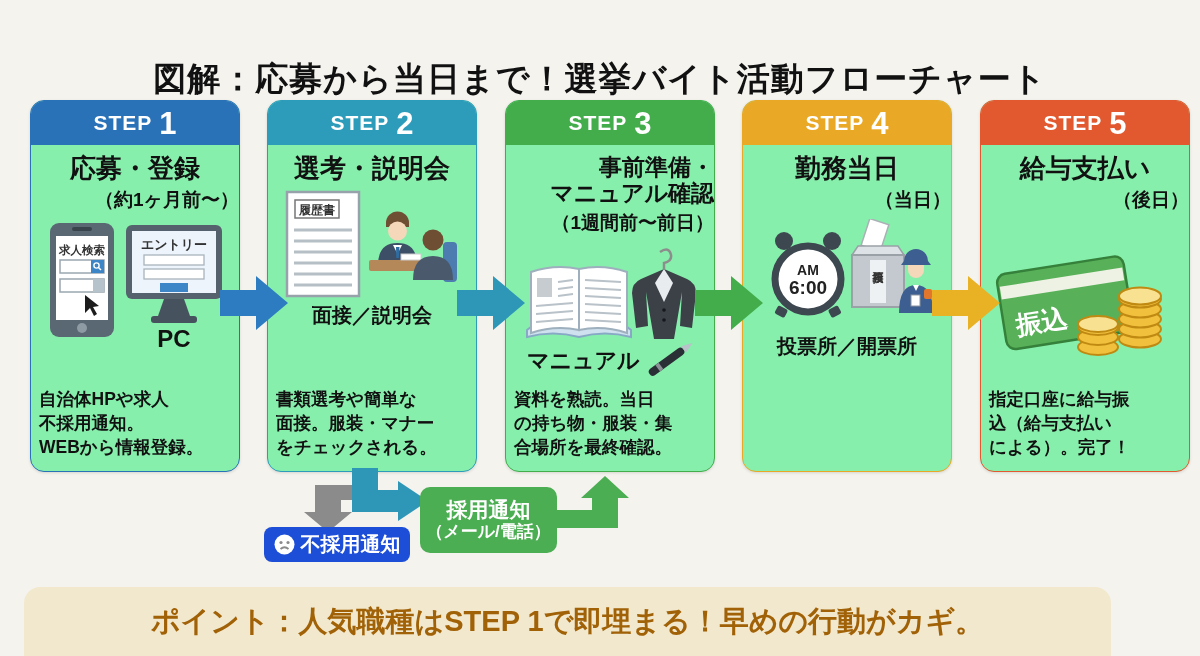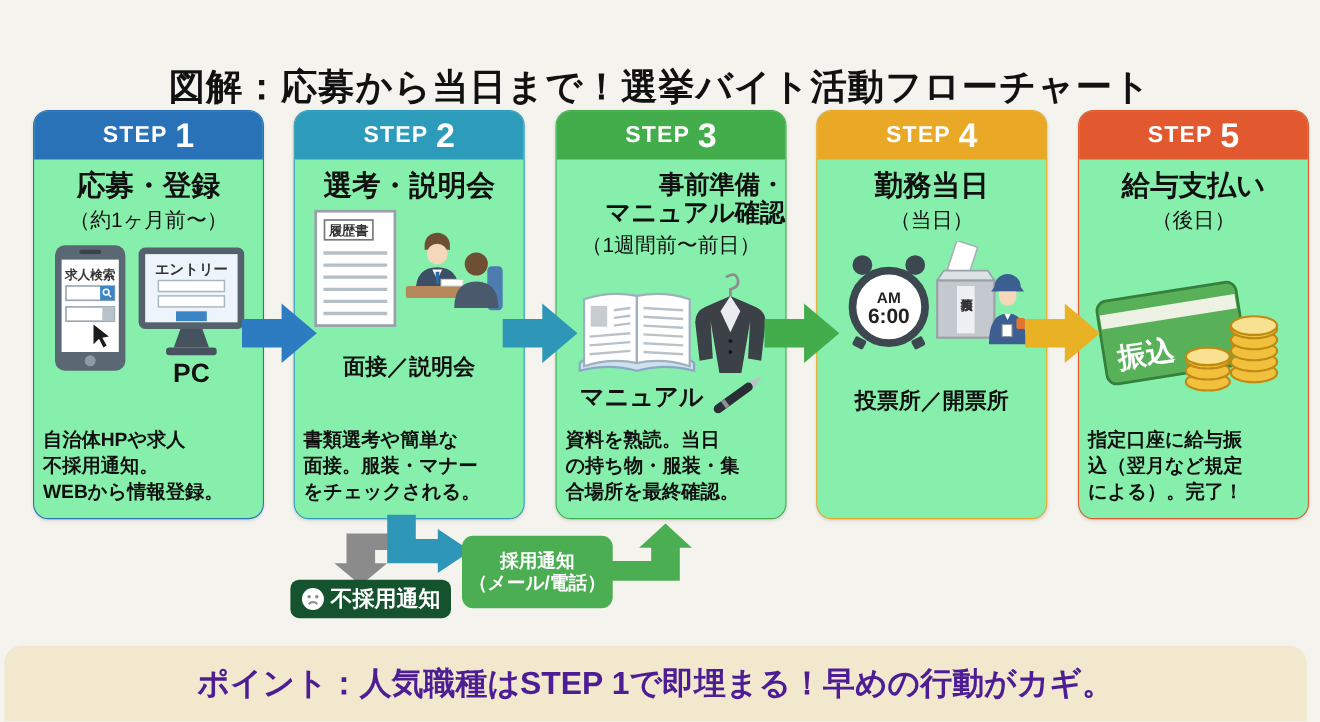--- a/index.html
+++ b/index.html
@@ -25,47 +25,47 @@
     color:#fff;gap:7px;
   }
   .step-header .word{font-size:21px;font-weight:800;letter-spacing:1px;}
   .step-header .num{font-size:31px;font-weight:800;line-height:1;}
   .step-heading{
     text-align:center;font-size:26px;font-weight:800;color:#111;
     margin-top:9px;line-height:1.15;white-space:pre-line;
   }
   .step-heading.small{font-size:23px;text-align:right;}
   .step-period{
-    text-align:center;font-size:19px;font-weight:400;color:#111;margin-top:3px;
+    text-align:right;font-size:19px;font-weight:700;color:#111;margin-top:3px;
   }
   .illus{flex:0 0 auto;display:flex;justify-content:center;margin-top:6px;}
   .step-caption{
-    text-align:center;font-size:20px;font-weight:800;color:#111;margin-top:20px;
+    text-align:center;font-size:20px;font-weight:800;color:#111;margin-top:2px;
   }
   .step-body{
     font-size:17.5px;font-weight:800;color:#111;line-height:1.38;
     padding:4px 4px 8px 8px;white-space:pre-line;margin-top:auto;margin-bottom:4px;
   }
   .overlay{position:absolute;left:0;top:0;z-index:6;pointer-events:none;}
   .reject-badge{
     position:absolute;left:264px;top:527px;width:146px;height:35px;z-index:7;
     border-radius:8px;display:flex;align-items:center;justify-content:center;gap:6px;
     color:#fff;font-size:20px;font-weight:800;
   }
   .accept-box{
     position:absolute;left:420px;top:487px;width:137px;height:66px;z-index:7;
     border-radius:10px;display:flex;flex-direction:column;align-items:center;justify-content:center;
     color:#fff;font-weight:800;line-height:1.15;
   }
-  .accept-box .l1{font-size:17px;font-family:Liberation Serif, serif;}
+  .accept-box .l1{font-size:21px;font-family:Liberation Serif, serif;}
   .accept-box .l2{font-size:17px;}
   .footer-bar{
-    position:absolute;left:4px;top:587px;width:1184px;height:69px;
+    position:absolute;left:24px;top:587px;width:1087px;height:69px;
     border-radius:16px 16px 0 0;display:flex;align-items:center;justify-content:center;
-    font-size:29px;font-weight:800;color:#4c1d95;
+    font-size:29px;font-weight:800;color:#a16207;
   }
   svg text{font-family:"Liberation Sans", sans-serif;}
 </style>
 </head>
 <body style="background: rgb(244, 243, 238);">
 
 <div class="canvas">
 
   <div class="main-title">図解：応募から当日まで！選挙バイト活動フローチャート</div>
 
@@ -265,35 +265,35 @@
           <g stroke="#c08a12" stroke-width="2" fill="#f1c13e">
             <ellipse cx="104" cy="108" rx="20" ry="8"></ellipse>
             <ellipse cx="104" cy="98" rx="20" ry="8"></ellipse>
             <ellipse cx="104" cy="88" rx="20" ry="8"></ellipse>
           </g>
           <ellipse cx="104" cy="85" rx="20" ry="8" fill="#f8e291" stroke="#c08a12" stroke-width="2"></ellipse>
         </g>
       </svg>
     </div>
     <div class="step-body">指定口座に給与振
-込（翌月など規定
+込（給与支払い
 による）。完了！</div>
   </div>
 
   <svg class="overlay" width="1200" height="656" viewBox="0 0 1200 656">
     <polygon points="220,290 256,290 256,276 288,303 256,330 256,316 220,316" fill="#2d7cc1"></polygon>
     <polygon points="457,290 493,290 493,276 525,303 493,330 493,316 457,316" fill="#2e97b8"></polygon>
     <polygon points="695,290 731,290 731,276 763,303 731,330 731,316 695,316" fill="#43ad4c"></polygon>
     <polygon points="932,290 968,290 968,276 1000,303 968,330 968,316 932,316" fill="#e9b224"></polygon>
     <polygon points="372,485 315,485 315,512 304,512 328,532 352,512 341,512 341,500 372,500" fill="#8b8b8b"></polygon>
     <polygon points="352,468 378,468 378,490 398,490 398,481 428,501 398,521 398,512 352,512" fill="#2e97b8"></polygon>
     <polygon points="552,510 592,510 592,498 581,498 605,476 629,498 618,498 618,528 552,528" fill="#4cae52"></polygon>
   </svg>
 
-  <div class="reject-badge" style="background: #14532d;">
+  <div class="reject-badge" style="background: #1d4ed8;">
     <svg width="21" height="21" viewBox="0 0 21 21">
       <circle cx="10.5" cy="10.5" r="10" fill="#ffffff"></circle>
       <circle cx="7" cy="8.5" r="1.6" fill="#8b8b8b"></circle>
       <circle cx="14" cy="8.5" r="1.6" fill="#8b8b8b"></circle>
       <path d="M6.5 15 q4 -3.6 8 0" stroke="#8b8b8b" stroke-width="1.8" fill="none"></path>
     </svg>
     <span>不採用通知</span>
   </div>
 
   <div class="accept-box" style="background: rgb(76, 174, 82);">

